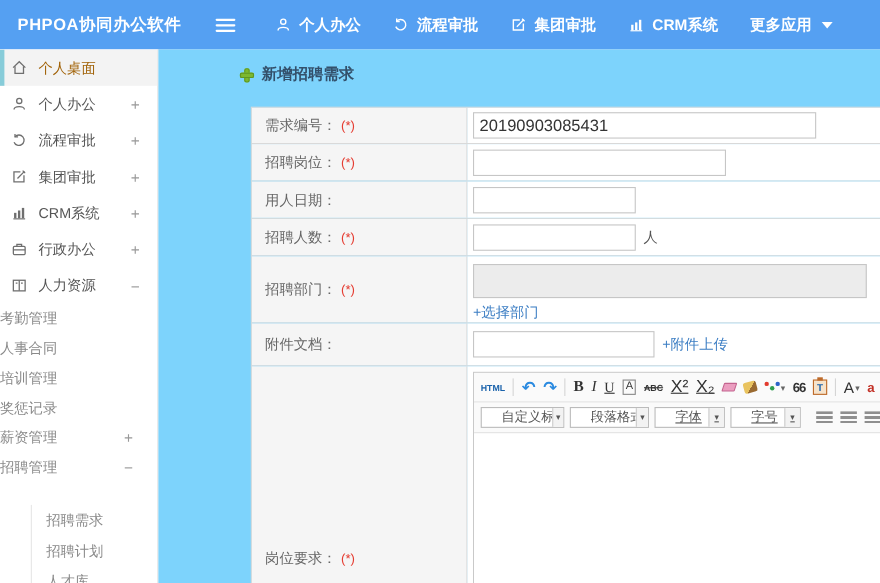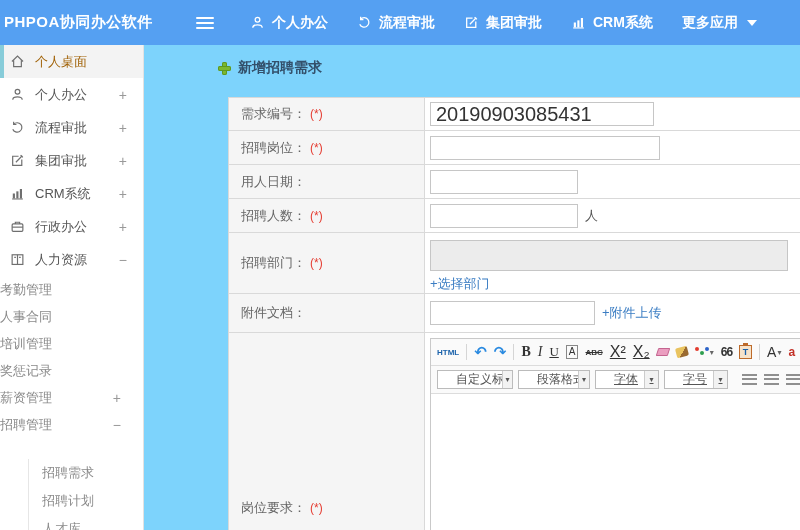--- a/index.html
+++ b/index.html
@@ -1,21 +1,21 @@
 <!DOCTYPE html>
 <html><head>
 <meta charset="utf-8">
 <style>
   * { margin:0; padding:0; box-sizing:border-box; }
   html,body { width:800px; height:530px; overflow:hidden; background:#fff;
     font-family:"Liberation Sans","DejaVu Sans",sans-serif; }
 
   
   .topbar { height:45px; background:#55a0f2; display:flex; align-items:center; color:#fff; }
-  .brand { width:196px; padding-left:4px; font-size:15px; font-weight:bold; letter-spacing:.5px; }
+  .brand { width:196px; padding-left:16px; font-size:15px; font-weight:bold; letter-spacing:.5px; }
   .hamburger { width:18px; display:flex; flex-direction:column; gap:3px; cursor:pointer; }
   .hamburger i { display:block; height:2px; background:#fff; border-radius:1px; }
   .topnav { display:flex; align-items:center; margin-left:36px; gap:29px; }
   .topnav .nav-item { display:flex; align-items:center; gap:7px; font-size:14px; font-weight:bold; cursor:pointer; }
   .topnav svg { display:block; }
   .caret-down { width:0; height:0; border-left:5px solid transparent; border-right:5px solid transparent;
     border-top:6px solid #fff; margin-left:2px; }
 
   
   .layout { display:flex; height:485px; }
@@ -47,21 +47,21 @@
   
   .ftable { position:absolute; left:84px; top:52px; width:660px; border:1px solid #d9d9d9; }
   .frow { display:flex; border-bottom:1px solid #d9d9d9; }
   .frow:last-child { border-bottom:none; }
   .fl { width:196px; flex:none; background:#f5f5f5; border-right:1px solid #d9d9d9;
     display:flex; align-items:center; padding-left:12px; font-size:13px; color:#666; }
   .fl .req { color:#e53d32; margin-left:4px; font-size:12px; }
   .fv { flex:1; background:#fff; display:flex; align-items:center; padding-left:5px; }
   .inp { height:24px; border:1px solid #c6c6c6; font-size:14px; color:#333; padding:0 5px;
     background:#fff; outline:none; }
-  .w280 { width:224px; font-size:20px; }
+  .w280 { width:312px; font-size:15px; }
   .w230 { width:230px; }
   .w148 { width:148px; }
   .w165 { width:165px; }
   .suffix { margin-left:7px; font-size:13px; color:#555; }
   .blue-link { color:#3b7dc3; font-size:13px; text-decoration:none; cursor:pointer; }
   .fv-col { flex-direction:column; align-items:flex-start; justify-content:center; padding-top:7px; }
   .dept-box { width:358px; height:44px; background:#ececec; border:1px solid #c6c6c6; }
   .dept-link { margin-top:4px; }
   .r1 { height:33px; } .r2,.r3,.r4 { height:34px; } .r5 { height:61px; } .r6 { height:39px; }
   .r7 { height:350px; box-shadow:inset 2px 0 0 #a9d5ea; }

